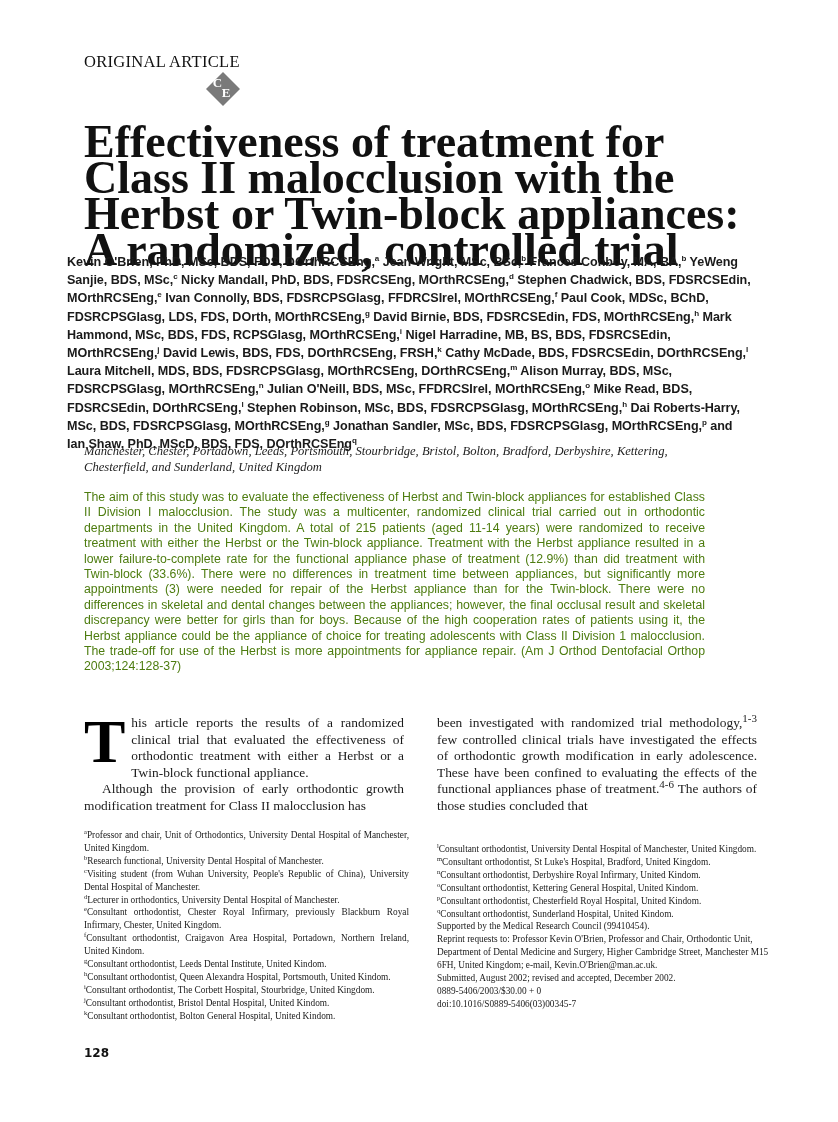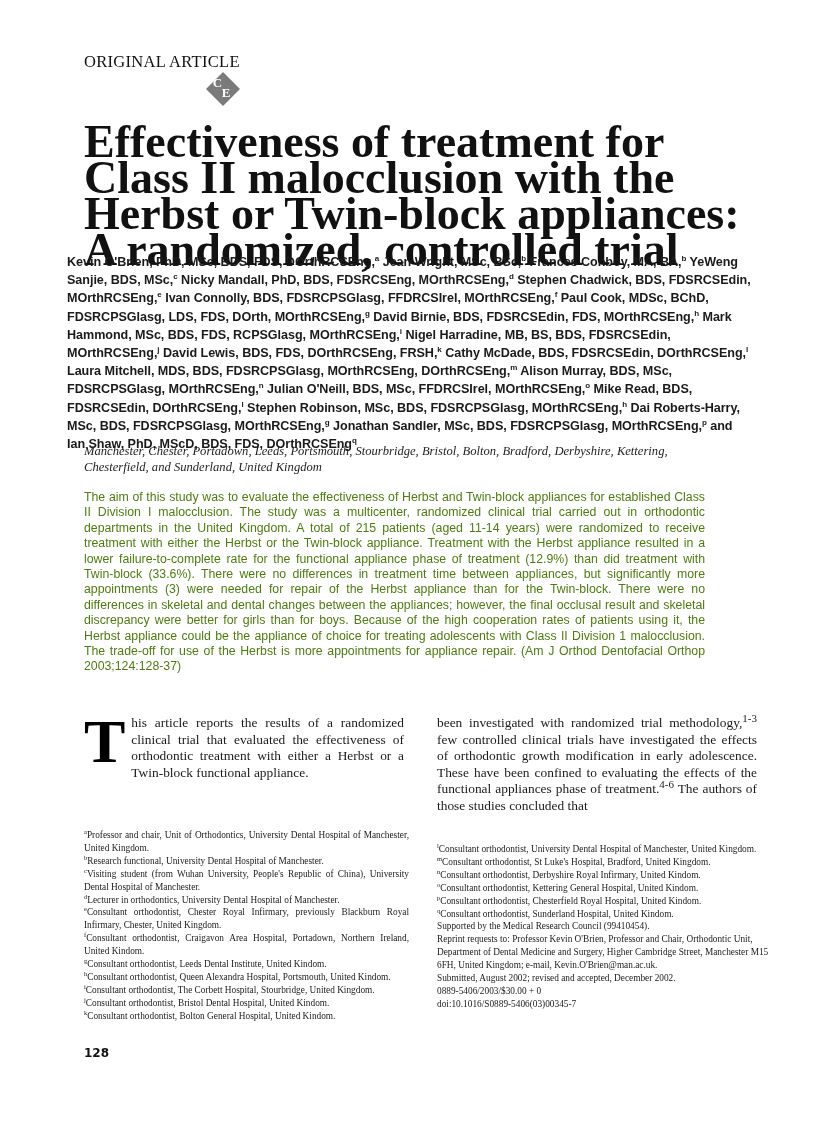--- a/index.html
+++ b/index.html
@@ -59,20 +59,21 @@
 <h1 class="title">Effectiveness of treatment for Class II malocclusion with the Herbst or Twin-block appliances: A randomized, controlled trial</h1>
 
 <div class="authors" id="authors"><span>Kevin O'Brien, PhD, MSc, BDS, FDS, DOrthRCSEng,</span><sup>a</sup><span> Jean Wright, MSc, BSc,</span><sup>b</sup><span> Frances Conboy, MA, BA,</span><sup>b</sup><span> YeWeng Sanjie, BDS, MSc,</span><sup>c</sup><span> Nicky Mandall, PhD, BDS, FDSRCSEng, MOrthRCSEng,</span><sup>d</sup><span> Stephen Chadwick, BDS, FDSRCSEdin, MOrthRCSEng,</span><sup>e</sup><span> Ivan Connolly, BDS, FDSRCPSGlasg, FFDRCSIrel, MOrthRCSEng,</span><sup>f</sup><span> Paul Cook, MDSc, BChD, FDSRCPSGlasg, LDS, FDS, DOrth, MOrthRCSEng,</span><sup>g</sup><span> David Birnie, BDS, FDSRCSEdin, FDS, MOrthRCSEng,</span><sup>h</sup><span> Mark Hammond, MSc, BDS, FDS, RCPSGlasg, MOrthRCSEng,</span><sup>i</sup><span> Nigel Harradine, MB, BS, BDS, FDSRCSEdin, MOrthRCSEng,</span><sup>j</sup><span> David Lewis, BDS, FDS, DOrthRCSEng, FRSH,</span><sup>k</sup><span> Cathy McDade, BDS, FDSRCSEdin, DOrthRCSEng,</span><sup>l</sup><span> Laura Mitchell, MDS, BDS, FDSRCPSGlasg, MOrthRCSEng, DOrthRCSEng,</span><sup>m</sup><span> Alison Murray, BDS, MSc, FDSRCPSGlasg, MOrthRCSEng,</span><sup>n</sup><span> Julian O'Neill, BDS, MSc, FFDRCSIrel, MOrthRCSEng,</span><sup>o</sup><span> Mike Read, BDS, FDSRCSEdin, DOrthRCSEng,</span><sup>l</sup><span> Stephen Robinson, MSc, BDS, FDSRCPSGlasg, MOrthRCSEng,</span><sup>h</sup><span> Dai Roberts-Harry, MSc, BDS, FDSRCPSGlasg, MOrthRCSEng,</span><sup>g</sup><span> Jonathan Sandler, MSc, BDS, FDSRCPSGlasg, MOrthRCSEng,</span><sup>p</sup><span> and Ian Shaw, PhD, MScD, BDS, FDS, DOrthRCSEng</span><sup>q</sup></div>
 
 <div class="locations">Manchester, Chester, Portadown, Leeds, Portsmouth, Stourbridge, Bristol, Bolton, Bradford, Derbyshire, Kettering, Chesterfield, and Sunderland, United Kingdom</div>
 
 <p class="abstract">The aim of this study was to evaluate the effectiveness of Herbst and Twin-block appliances for established Class II Division I malocclusion. The study was a multicenter, randomized clinical trial carried out in orthodontic departments in the United Kingdom. A total of 215 patients (aged 11-14 years) were randomized to receive treatment with either the Herbst or the Twin-block appliance. Treatment with the Herbst appliance resulted in a lower failure-to-complete rate for the functional appliance phase of treatment (12.9%) than did treatment with Twin-block (33.6%). There were no differences in treatment time between appliances, but significantly more appointments (3) were needed for repair of the Herbst appliance than for the Twin-block. There were no differences in skeletal and dental changes between the appliances; however, the final occlusal result and skeletal discrepancy were better for girls than for boys. Because of the high cooperation rates of patients using it, the Herbst appliance could be the appliance of choice for treating adolescents with Class II Division 1 malocclusion. The trade-off for use of the Herbst is more appointments for appliance repair. (Am J Orthod Dentofacial Orthop 2003;124:128-37)</p>
 
 <div class="col col-left">
   <p><span class="dropcap">T</span><span>his article reports the results of a randomized clinical trial that evaluated the effectiveness of orthodontic treatment with either a Herbst or a Twin-block functional appliance.</span></p>
+  <p class="indent">Although the provision of early orthodontic growth modification treatment for Class II malocclusion has</p>
 </div>
 
 <div class="col col-right">
   <p><span>been investigated with randomized trial methodology,</span><sup>1-3</sup><span> few controlled clinical trials have investigated the effects of orthodontic growth modification in early adolescence. These have been confined to evaluating the effects of the functional appliances phase of treatment.</span><sup>4-6</sup><span> The authors of those studies concluded that</span></p>
 </div>
 
 <div class="fn fn-left" id="fn-left">
     <p><sup>a</sup><span>Professor and chair, Unit of Orthodontics, University Dental Hospital of Manchester, United Kingdom.</span></p>
     <p><sup>b</sup><span>Research functional, University Dental Hospital of Manchester.</span></p>
     <p><sup>c</sup><span>Visiting student (from Wuhan University, People's Republic of China), University Dental Hospital of Manchester.</span></p>

